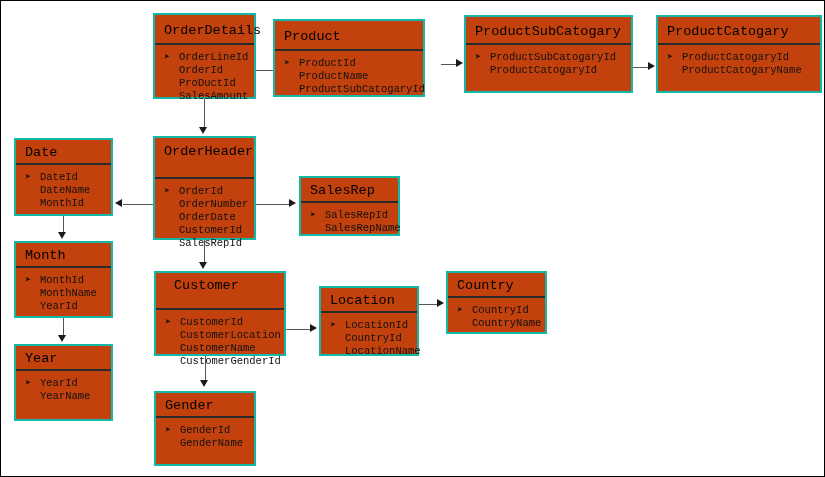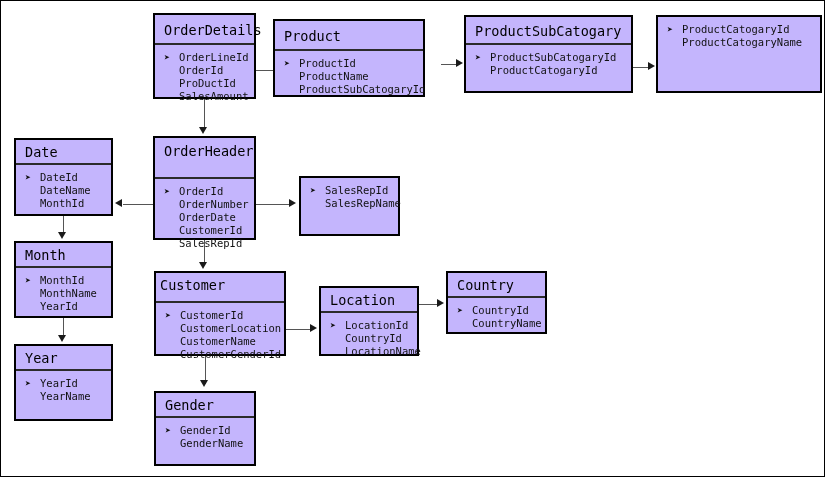--- a/index.html
+++ b/index.html
@@ -12,24 +12,25 @@
     width: 825px;
     height: 477px;
     background: #ffffff;
     border: 1px solid #000000;
     box-sizing: border-box;
     overflow: hidden;
     font-family: "DejaVu Sans Mono", "Liberation Mono", monospace;
   }
   .entity {
     position: absolute;
-    background: #c4b5fd;
-    border: 2px solid #000000;
+    background: #c2410c;
+    border: 2px solid #14b8a6;
     box-sizing: border-box;
     z-index: 5;
+    font-family: Liberation Mono, monospace;
   }
   .entity-title {
     font-size: 13.5px;
     line-height: 1;
     color: #000000;
     padding: 9px 0 8px 9px;
     border-bottom: 2px solid #2b2b2b;
     white-space: nowrap;
     letter-spacing: 0px;
   }
@@ -137,20 +138,21 @@
       </div>
     </div>
     <div class="entity" style="left: 463px; top: 14px; width: 169px; height: 78px;">
       <div class="entity-title" style="height: 28px; padding: 7.5px 0px 0px 9px; box-sizing: border-box;">ProductSubCatogary</div>
       <div class="entity-fields">
         <div class="field"><span class="pk-mark">➤</span><span class="fname">ProductSubCatogaryId</span></div>
         <div class="field"><span class="fname">ProductCatogaryId</span></div>
       </div>
     </div>
     <div class="entity" style="left: 655px; top: 14px; width: 166px; height: 78px;">
+      <div class="entity-title" style="height: 28px; padding: 7.5px 0px 0px 9px; box-sizing: border-box;">ProductCatogary</div>
       <div class="entity-fields">
         <div class="field"><span class="pk-mark">➤</span><span class="fname">ProductCatogaryId</span></div>
         <div class="field"><span class="fname">ProductCatogaryName</span></div>
       </div>
     </div>
     <div class="entity" style="left: 13px; top: 137px; width: 99px; height: 78px;">
       <div class="entity-title" style="height: 25px; padding: 6px 0px 0px 9px; box-sizing: border-box;">Date</div>
       <div class="entity-fields">
         <div class="field"><span class="pk-mark">➤</span><span class="fname">DateId</span></div>
         <div class="field"><span class="fname">DateName</span></div>
@@ -161,35 +163,36 @@
       <div class="entity-title" style="height: 41px; padding: 7px 0px 0px 9px; box-sizing: border-box;">OrderHeader</div>
       <div class="entity-fields">
         <div class="field"><span class="pk-mark">➤</span><span class="fname">OrderId</span></div>
         <div class="field"><span class="fname">OrderNumber</span></div>
         <div class="field"><span class="fname">OrderDate</span></div>
         <div class="field"><span class="fname">CustomerId</span></div>
         <div class="field"><span class="fname">SalesRepId</span></div>
       </div>
     </div>
     <div class="entity" style="left: 298px; top: 175px; width: 101px; height: 60px;">
+      <div class="entity-title" style="height: 25px; padding: 6px 0px 0px 9px; box-sizing: border-box;">SalesRep</div>
       <div class="entity-fields">
         <div class="field"><span class="pk-mark">➤</span><span class="fname">SalesRepId</span></div>
         <div class="field"><span class="fname">SalesRepName</span></div>
       </div>
     </div>
     <div class="entity" style="left: 13px; top: 240px; width: 99px; height: 77px;">
       <div class="entity-title" style="height: 25px; padding: 6px 0px 0px 9px; box-sizing: border-box;">Month</div>
       <div class="entity-fields">
         <div class="field"><span class="pk-mark">➤</span><span class="fname">MonthId</span></div>
         <div class="field"><span class="fname">MonthName</span></div>
         <div class="field"><span class="fname">YearId</span></div>
       </div>
     </div>
     <div class="entity" style="left: 153px; top: 270px; width: 132px; height: 85px;">
-      <div class="entity-title" style="height: 30px; padding: 6px 0px 0px 4px; box-sizing: border-box;">Customer</div>
+      <div class="entity-title" style="height: 37px; padding: 6px 0px 0px 18px; box-sizing: border-box;">Customer</div>
       <div class="entity-fields">
         <div class="field"><span class="pk-mark">➤</span><span class="fname">CustomerId</span></div>
         <div class="field"><span class="fname">CustomerLocation</span></div>
         <div class="field"><span class="fname">CustomerName</span></div>
         <div class="field"><span class="fname">CustomerGenderId</span></div>
       </div>
     </div>
     <div class="entity" style="left: 318px; top: 285px; width: 100px; height: 70px;">
       <div class="entity-title" style="height: 25px; padding: 6px 0px 0px 9px; box-sizing: border-box;">Location</div>
       <div class="entity-fields">

